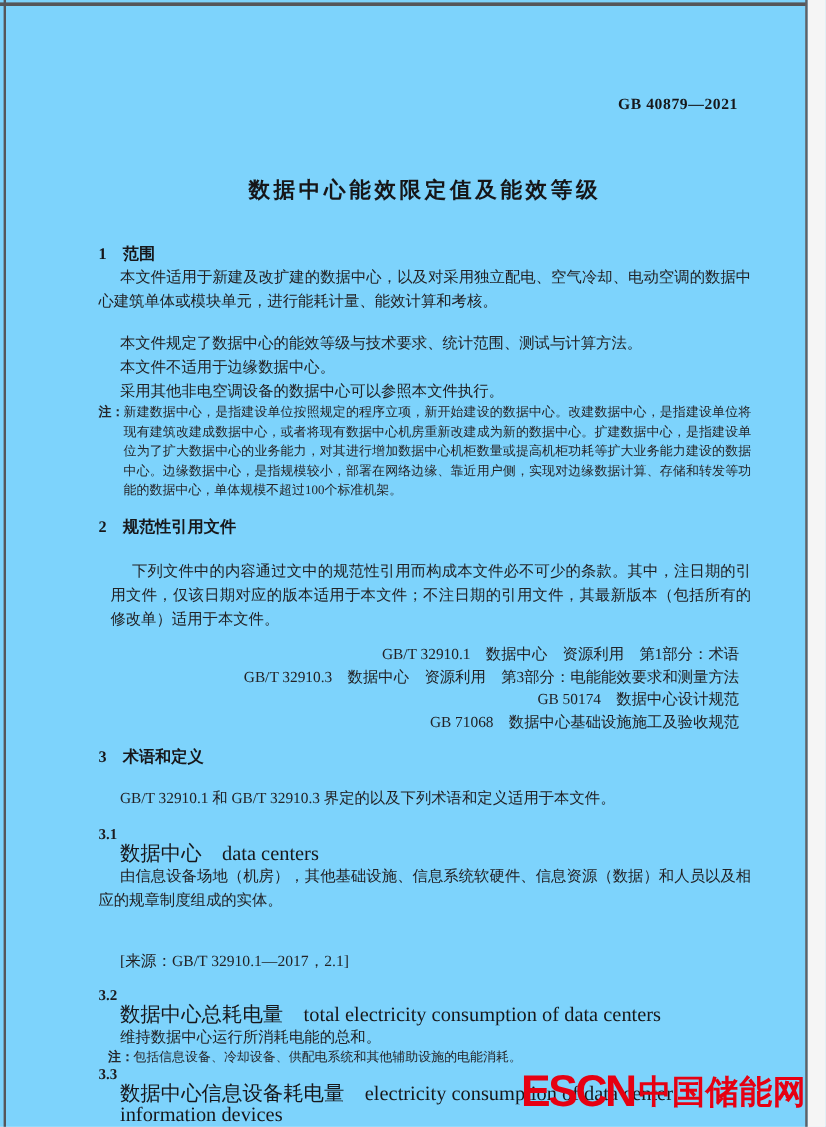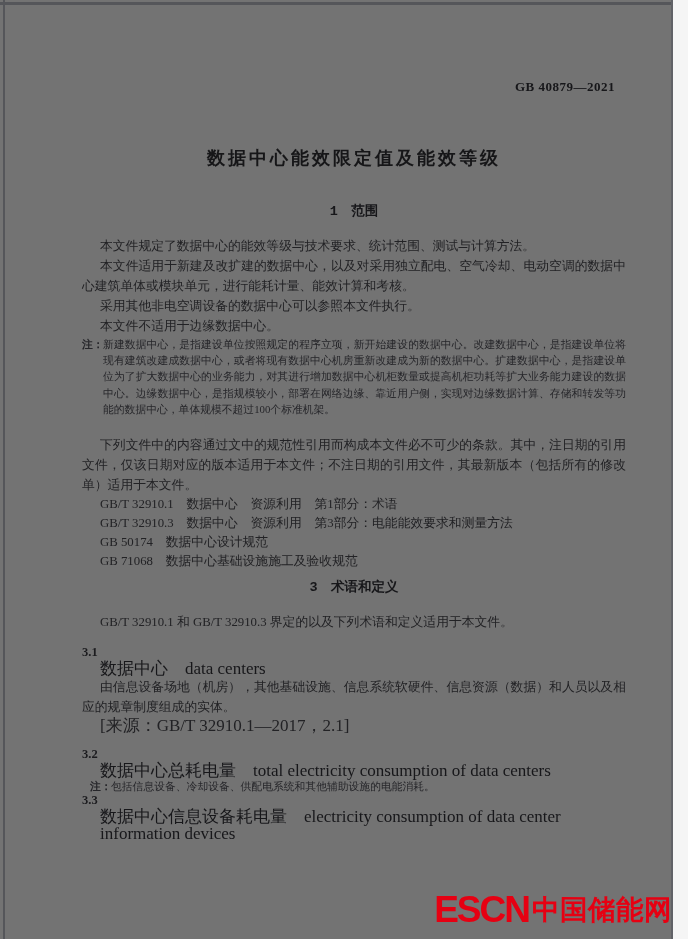--- a/index.html
+++ b/index.html
@@ -10,21 +10,21 @@
     background: #f5f5f5;
     font-family: "Liberation Serif", "DejaVu Serif", serif;
     color: #1f1f1f;
     overflow: hidden;
   }
   .page {
     position: absolute;
     left: 0; top: 0;
     width: 673px;
     height: 939px;
-    background: #737373;
+    background: #7dd3fc;
   }
   .border-top {
     position: absolute; top: 2px; left: 0;
     width: 672px; height: 3px;
     background: #55565a;
   }
   .border-left {
     position: absolute; top: 0; left: 3px;
     width: 2px; height: 939px;
     background: #55565a;
@@ -59,53 +59,52 @@
     font-family: "Liberation Sans", "DejaVu Sans", sans-serif;
     text-align: center;
     letter-spacing: 3px;
     color: #161618;
   }
   .sec-heading {
     height: 18px;
     line-height: 18px;
     font-size: 13.5px;
     font-weight: bold;
-    font-family: Liberation Mono, monospace;
+    font-family: Liberation Serif, serif;
     color: #17171a;
-    text-align: center;
   }
   .h1 { margin-top: 33px; }
   .h2 { margin-top: 13px; }
   .h3 { margin-top: 8px; }
   .p {
     font-size: 12.8px;
     line-height: 20px;
     text-align: justify;
     text-indent: 18px;
     margin: 0;
     color: #222225;
   }
   .p-first { margin-top: 15px; }
-  .p-refs  { margin-top: 18px; }
+  .p-refs  { margin-top: 18px; margin-left: 10px; }
   .p-intro { margin-top: 15px; }
   .note-block {
     position: relative;
     padding-left: 21px;
     font-size: 10.8px;
     line-height: 16.2px;
     text-align: justify;
     color: #26262a;
   }
   .note-label {
     position: absolute;
     left: 0; top: 0;
     font-weight: bold;
     font-family: "Liberation Sans", "DejaVu Sans", sans-serif;
   }
-  .ref-list { margin: 0; }
+  .ref-list { margin: 10px; text-align: right; }
   .ref-item {
     padding-left: 18px;
     font-size: 12.8px;
     line-height: 19px;
     color: #222225;
     white-space: nowrap;
   }
   .ref-title { margin-left: 1em; }
   .term-number {
     font-size: 12.5px;
@@ -130,24 +129,25 @@
   .term-def {
     font-size: 12.8px;
     line-height: 20px;
     text-align: justify;
     text-indent: 18px;
     margin: 0;
     color: #222225;
   }
   .term-source {
     padding-left: 18px;
-    font-size: 17px;
+    font-size: 13px;
     line-height: 17px;
     height: 17px;
     color: #222225;
+    margin-top: 32px;
   }
   .term-note {
     position: relative;
     margin-left: 8px;
     margin-top: -1px;
     padding-left: 21px;
     font-size: 10.8px;
     line-height: 16.2px;
     color: #26262a;
   }
@@ -184,30 +184,31 @@
   <div class="border-right"></div>
 
   <div class="content">
 
     <div class="doc-code">GB 40879—2021</div>
 
     <div class="doc-title">数据中心能效限定值及能效等级</div>
 
     <div class="sec-heading h1">1　范围</div>
 
+    <p class="p">本文件适用于新建及改扩建的数据中心，以及对采用独立配电、空气冷却、电动空调的数据中心建筑单体或模块单元，进行能耗计量、能效计算和考核。</p>
     <p class="p p-first">本文件规定了数据中心的能效等级与技术要求、统计范围、测试与计算方法。</p>
-    <p class="p">本文件适用于新建及改扩建的数据中心，以及对采用独立配电、空气冷却、电动空调的数据中心建筑单体或模块单元，进行能耗计量、能效计算和考核。</p>
+    <p class="p">本文件不适用于边缘数据中心。</p>
     <p class="p">采用其他非电空调设备的数据中心可以参照本文件执行。</p>
-    <p class="p">本文件不适用于边缘数据中心。</p>
 
     <div class="note-block">
       <span class="note-label">注：</span>
       <span>新建数据中心，是指建设单位按照规定的程序立项，新开始建设的数据中心。改建数据中心，是指建设单位将现有建筑改建成数据中心，或者将现有数据中心机房重新改建成为新的数据中心。扩建数据中心，是指建设单位为了扩大数据中心的业务能力，对其进行增加数据中心机柜数量或提高机柜功耗等扩大业务能力建设的数据中心。边缘数据中心，是指规模较小，部署在网络边缘、靠近用户侧，实现对边缘数据计算、存储和转发等功能的数据中心，单体规模不超过100个标准机架。</span>
     </div>
 
+    <div class="sec-heading h2">2　规范性引用文件</div>
 
     <p class="p p-refs">下列文件中的内容通过文中的规范性引用而构成本文件必不可少的条款。其中，注日期的引用文件，仅该日期对应的版本适用于本文件；不注日期的引用文件，其最新版本（包括所有的修改单）适用于本文件。</p>
 
     <div class="ref-list">
       <div class="ref-item">
         <span class="ref-code">GB/T 32910.1</span><span class="ref-title">数据中心　资源利用　第1部分：术语</span>
       </div>
       <div class="ref-item">
         <span class="ref-code">GB/T 32910.3</span><span class="ref-title">数据中心　资源利用　第3部分：电能能效要求和测量方法</span>
       </div>
@@ -230,20 +231,21 @@
       </div>
       <p class="term-def">由信息设备场地（机房），其他基础设施、信息系统软硬件、信息资源（数据）和人员以及相应的规章制度组成的实体。</p>
       <div class="term-source">[来源：GB/T 32910.1—2017，2.1]</div>
     </div>
 
     <div>
       <div class="term-number mt2">3.2</div>
       <div class="term-line">
         <span>数据中心总耗电量</span><span class="term-en">total electricity consumption of data centers</span>
       </div>
+      <p class="term-def">维持数据中心运行所消耗电能的总和。</p>
       <div class="term-note">
         <span class="note-label">注：</span>
         <span>包括信息设备、冷却设备、供配电系统和其他辅助设施的电能消耗。</span>
       </div>
     </div>
 
     <div>
       <div class="term-number mtm2">3.3</div>
       <div class="term-line">
         <span>数据中心信息设备耗电量</span><span class="term-en">electricity consumption of data center information devices</span>

